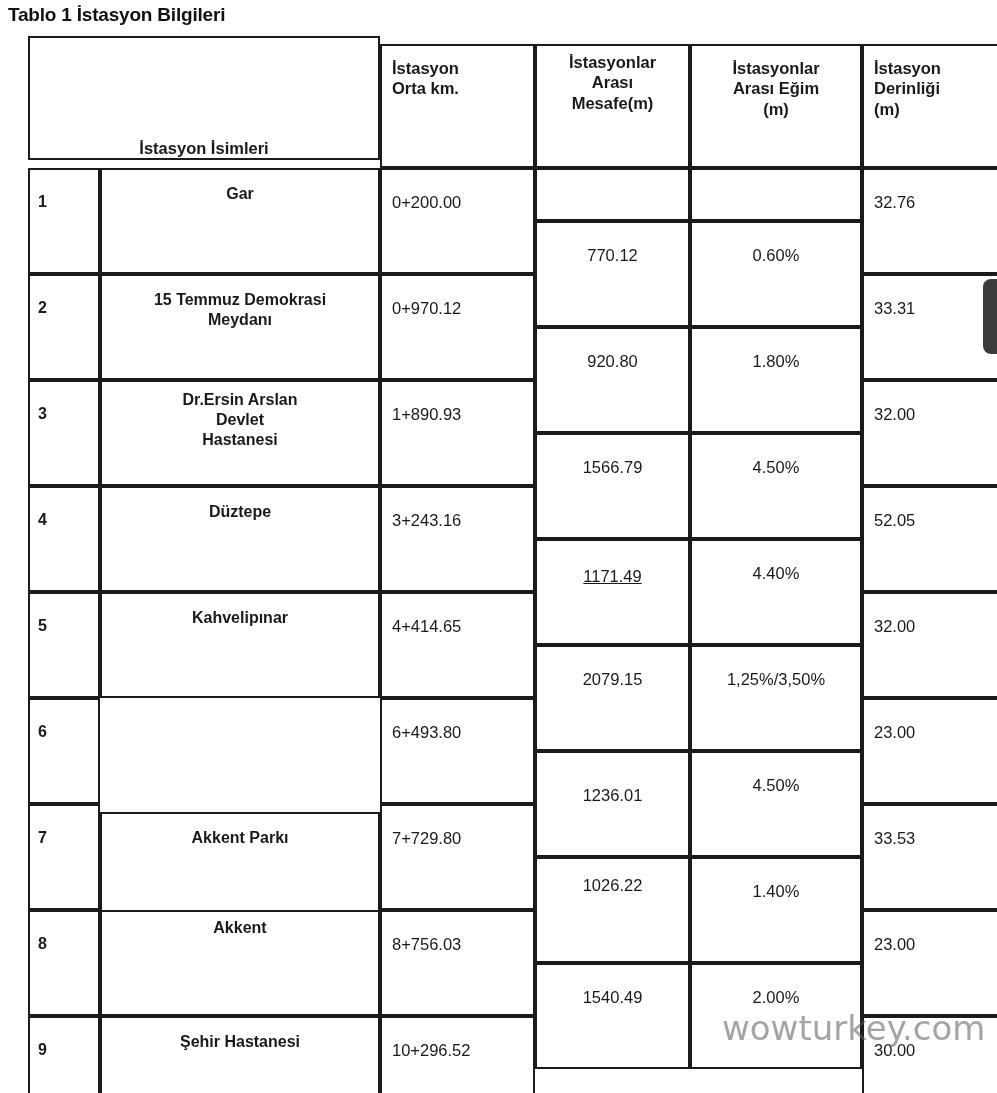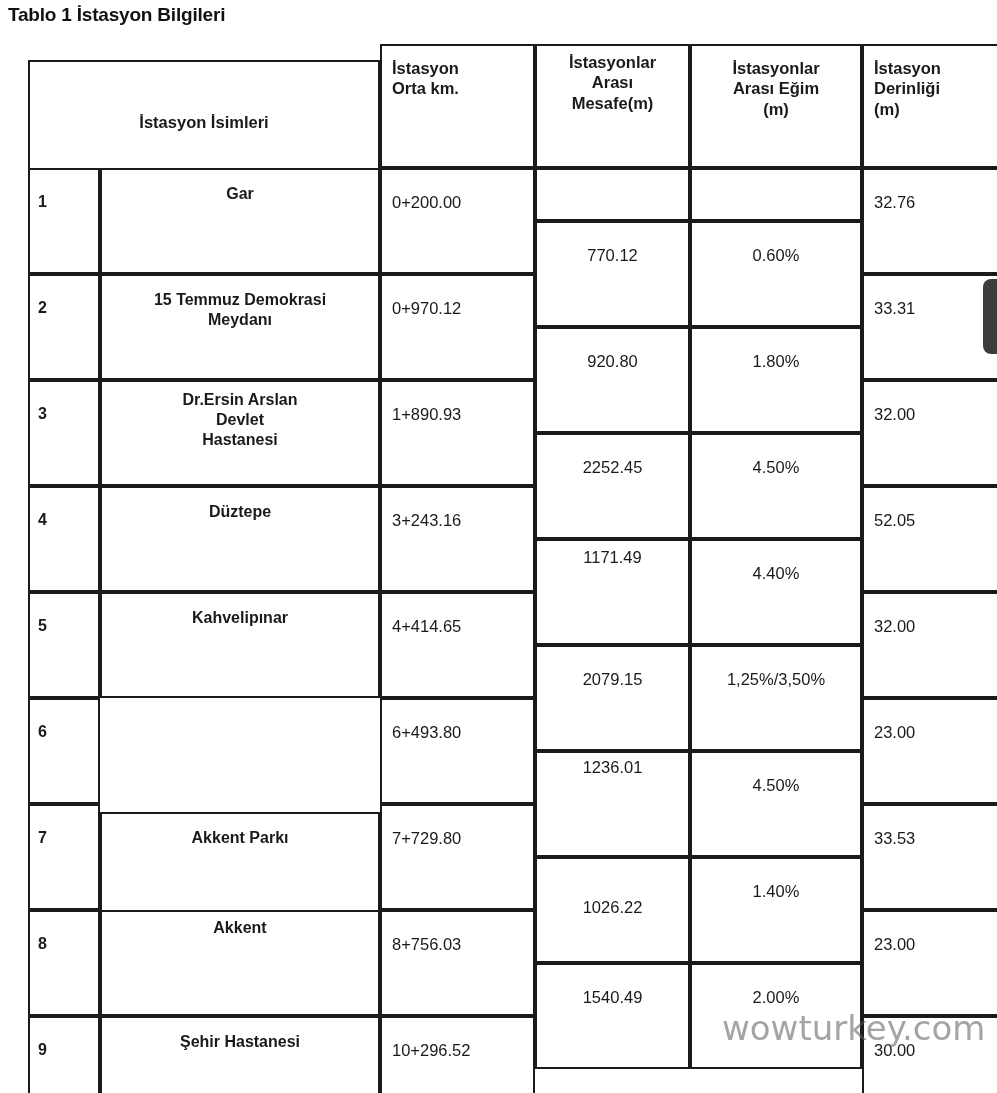--- a/index.html
+++ b/index.html
@@ -126,21 +126,21 @@
     border-radius: 8px 0 0 8px;
   }
 </style>
 </head>
 <body>
 
 <div class="page-title">Tablo 1 İstasyon Bilgileri</div>
 
 <div class="table-wrap">
 
-<div class="cell hdr v-center h-center" style="left: 28px; top: 60px; width: 352px; height: 124px;">
+<div class="cell hdr v-center h-center" style="left: 28px; top: 36px; width: 352px; height: 124px; align-items: flex-end;">
       <span class="txt">İstasyon İsimleri</span>
     </div>
     <div class="cell hdr v-top left-pad" style="left: 380px; top: 44px; width: 155px; height: 124px;">
       <span class="txt" style="padding-top: 12px;">İstasyon
 Orta km.</span>
     </div>
     <div class="cell hdr v-top h-center" style="left: 535px; top: 44px; width: 155px; height: 124px;">
       <span class="txt" style="padding-top: 6px;">İstasyonlar
 Arası
 Mesafe(m)</span>
@@ -269,45 +269,45 @@
     <div class="cell mid v-top h-center" style="left: 690px; top: 221px; width: 172px; height: 106px;">
       <span class="txt" style="padding-top: 22px;">0.60%</span>
     </div>
     <div class="cell mid v-top h-center" style="left: 535px; top: 327px; width: 155px; height: 106px;">
       <span class="txt" style="padding-top: 22px;">920.80</span>
     </div>
     <div class="cell mid v-top h-center" style="left: 690px; top: 327px; width: 172px; height: 106px;">
       <span class="txt" style="padding-top: 22px;">1.80%</span>
     </div>
     <div class="cell mid v-top h-center" style="left: 535px; top: 433px; width: 155px; height: 106px;">
-      <span class="txt" style="padding-top: 22px;">2252.45</span>
+      <span class="txt" style="padding-top: 22px;">1566.79</span>
     </div>
     <div class="cell mid v-top h-center" style="left: 690px; top: 433px; width: 172px; height: 106px;">
       <span class="txt" style="padding-top: 22px;">4.50%</span>
     </div>
     <div class="cell mid v-top h-center" style="left: 535px; top: 539px; width: 155px; height: 106px;">
-      <span class="txt" style="padding-top: 6px;">1171.49</span>
+      <span class="txt" style="padding-top: 25px; text-decoration: underline;">1171.49</span>
     </div>
     <div class="cell mid v-top h-center" style="left: 690px; top: 539px; width: 172px; height: 106px;">
       <span class="txt" style="padding-top: 22px;">4.40%</span>
     </div>
     <div class="cell mid v-top h-center" style="left: 535px; top: 645px; width: 155px; height: 106px;">
       <span class="txt" style="padding-top: 22px;">2079.15</span>
     </div>
     <div class="cell mid v-top h-center" style="left: 690px; top: 645px; width: 172px; height: 106px;">
       <span class="txt" style="padding-top: 22px;">1,25%/3,50%</span>
     </div>
     <div class="cell mid v-top h-center" style="left: 535px; top: 751px; width: 155px; height: 106px;">
-      <span class="txt" style="padding-top: 4px;">1236.01</span>
+      <span class="txt" style="padding-top: 32px;">1236.01</span>
     </div>
     <div class="cell mid v-top h-center" style="left: 690px; top: 751px; width: 172px; height: 106px;">
       <span class="txt" style="padding-top: 22px;">4.50%</span>
     </div>
     <div class="cell mid v-top h-center" style="left: 535px; top: 857px; width: 155px; height: 106px;">
-      <span class="txt" style="padding-top: 38px;">1026.22</span>
+      <span class="txt" style="padding-top: 16px;">1026.22</span>
     </div>
     <div class="cell mid v-top h-center" style="left: 690px; top: 857px; width: 172px; height: 106px;">
       <span class="txt" style="padding-top: 22px;">1.40%</span>
     </div>
     <div class="cell mid v-top h-center" style="left: 535px; top: 963px; width: 155px; height: 106px;">
       <span class="txt" style="padding-top: 22px;">1540.49</span>
     </div>
     <div class="cell mid v-top h-center" style="left: 690px; top: 963px; width: 172px; height: 106px;">
       <span class="txt" style="padding-top: 22px;">2.00%</span>
     </div>

